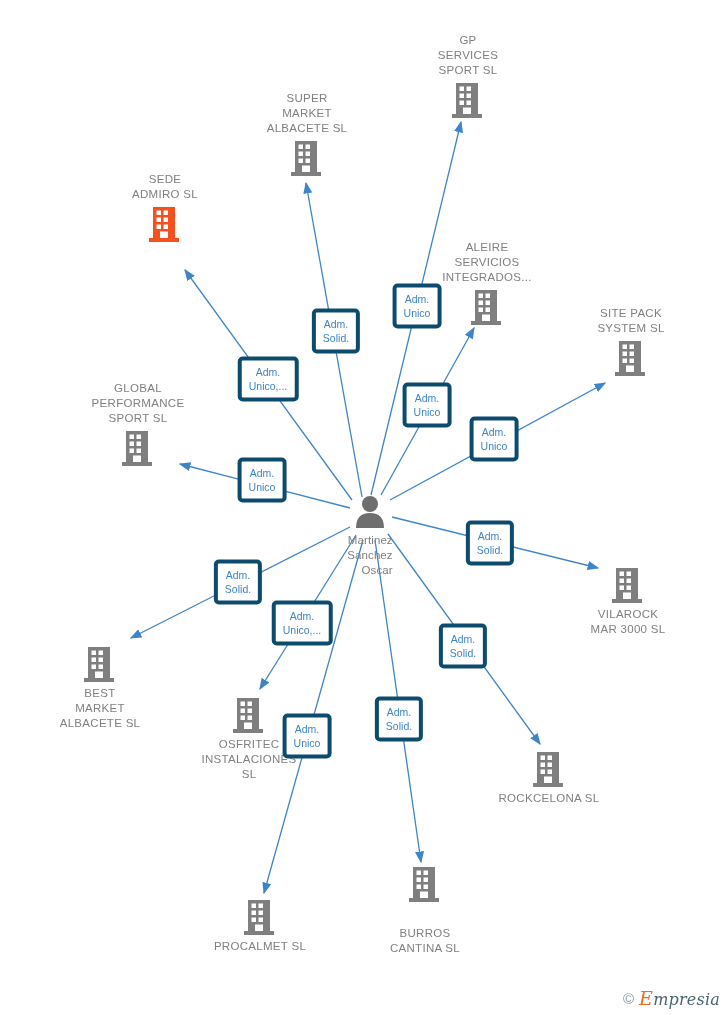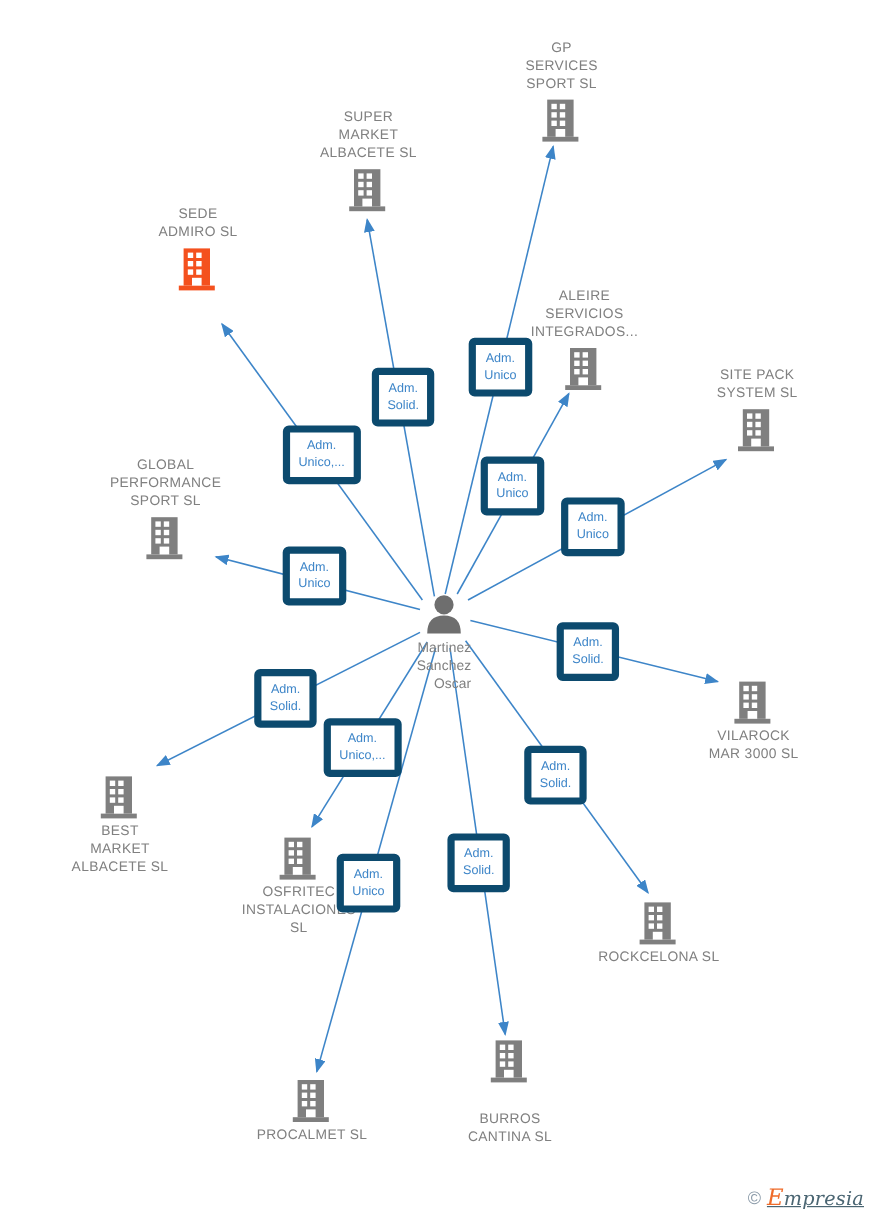--- a/index.html
+++ b/index.html
@@ -51,21 +51,21 @@
   }
   .node-icon svg { display: block; }
   .node.label-below .node-icon { order: 1; }
   .node.label-below .node-label { order: 2; margin-top: 3px; }
   .node.label-above .node-label { order: 1; margin-bottom: 3px; }
   .node.label-above .node-icon { order: 2; }
 
   .edge-label {
     position: absolute;
     background: #ffffff;
-    border: 6px solid #0c4a6e;
+    border: 4px solid #0c4a6e;
     border-radius: 5px;
     color: #3d85c8;
     font-size: 10.5px;
     line-height: 14px;
     padding: 4px 7px 5px 7px;
     text-align: center;
     white-space: pre-line;
     transform: translate(-50%, -50%);
     box-sizing: border-box;
   }
@@ -81,21 +81,20 @@
   #watermark .wm-c {
     color: #8a9aa8;
     font-size: 15px;
   }
   #watermark .wm-text {
     font-family: "DejaVu Serif", serif;
     font-style: italic;
     font-size: 16px;
     color: #4a6572;
     letter-spacing: 0.2px;
-    text-decoration: underline;
   }
   #watermark .wm-text .wm-e {
     color: #ef6c2a;
     font-size: 19px;
   }
 </style>
 </head>
 <body>
 
 <div id="graph-canvas">

